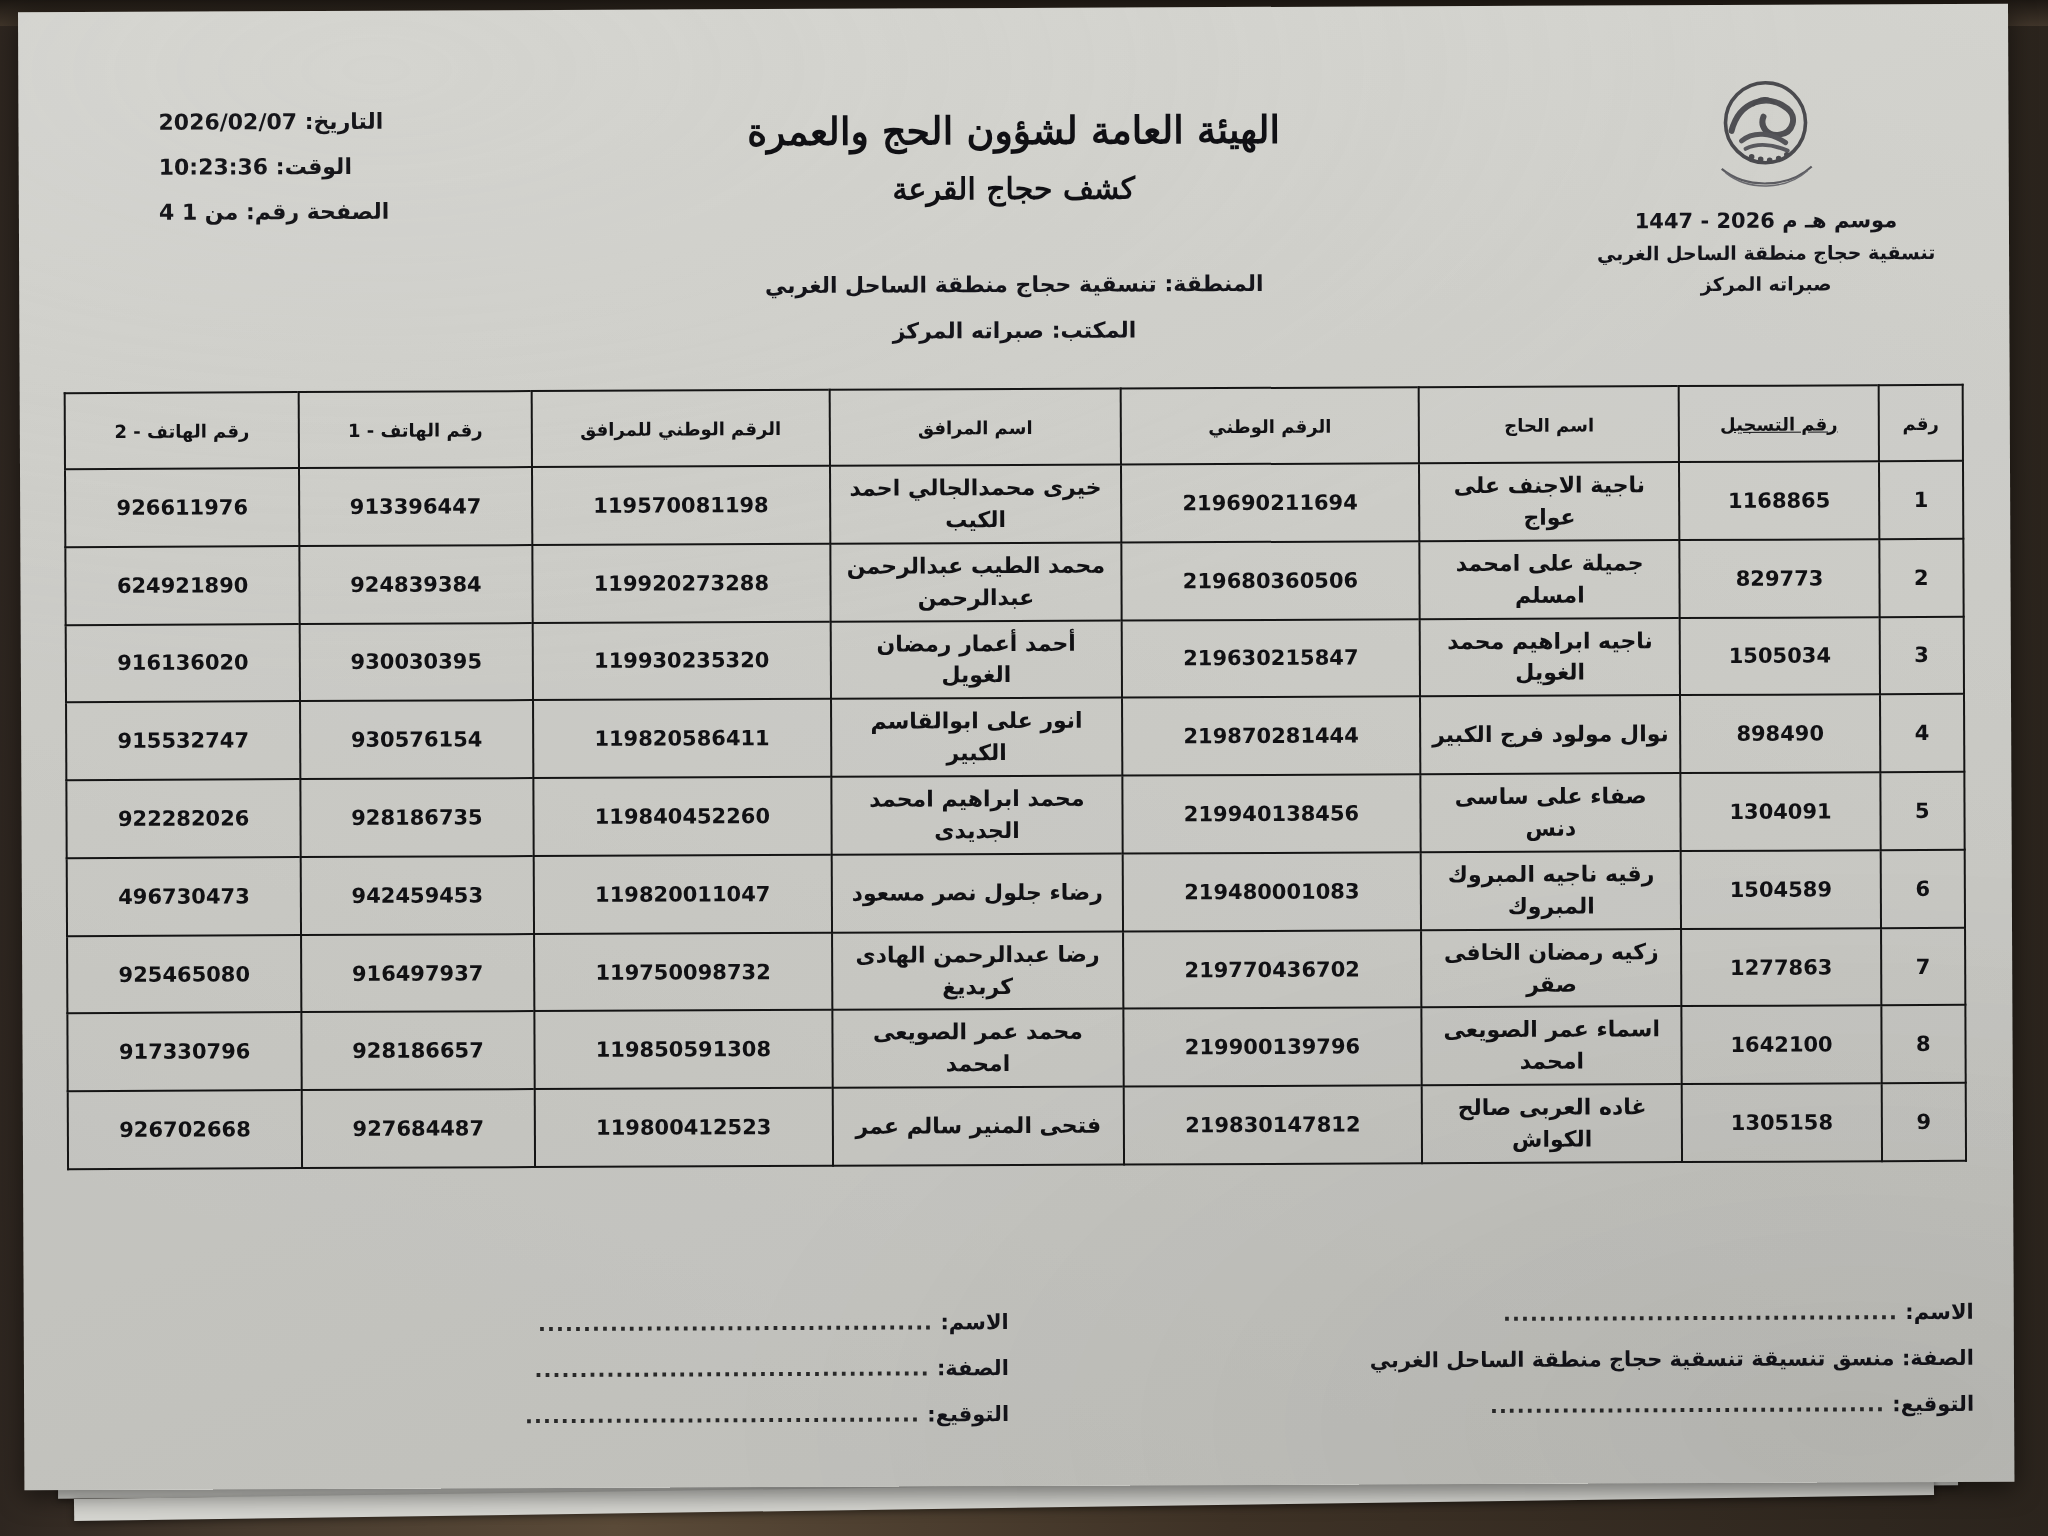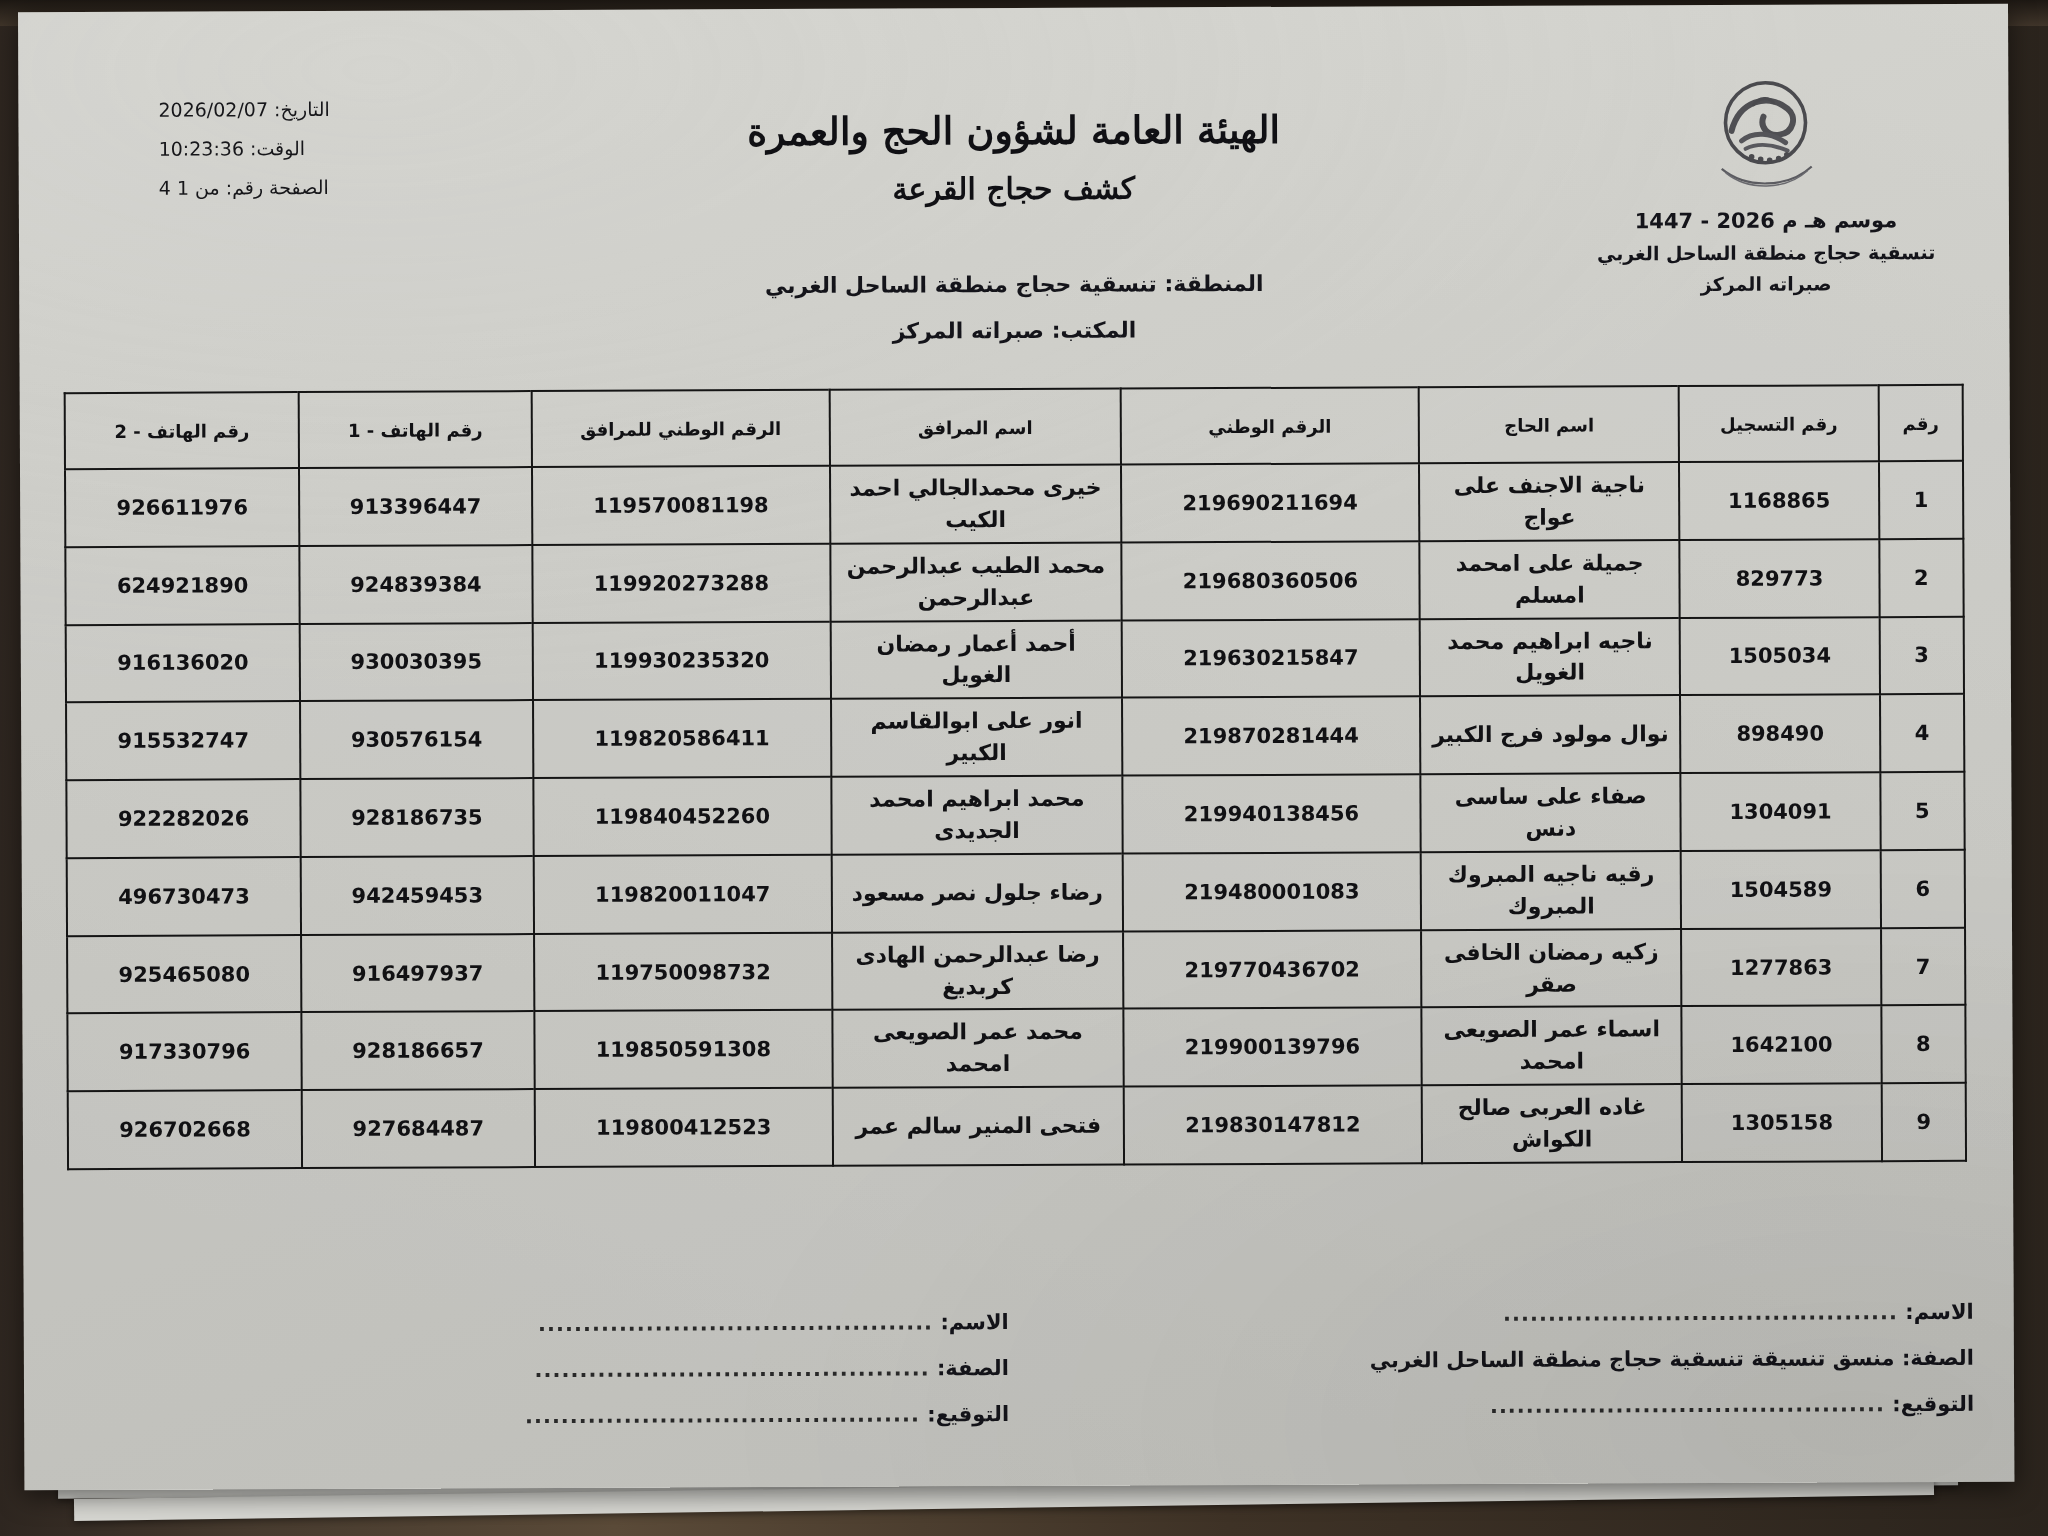--- a/index.html
+++ b/index.html
@@ -45,23 +45,23 @@
       radial-gradient(90% 60% at 92% 96%, rgba(0,0,0,.14), rgba(0,0,0,0) 65%),
       linear-gradient(200deg, rgba(255,255,255,.10), rgba(0,0,0,.10) 85%);
     mix-blend-mode:multiply;
     opacity:.55;
   }
 
   
   #header{position:absolute;left:0;top:0;width:100%;height:370px;}
 
   #meta{
-    position:absolute;right:1590px;top:79px;width:260px;
+    position:absolute;right:1590px;top:88px;width:260px;
     text-align:left;direction:rtl;
-    font-size:19px;font-weight:normal;color:#16161a;line-height:2.05;
+    font-size:22px;font-weight:bold;color:#16161a;line-height:2.05;
   }
   #meta div{white-space:nowrap;}
 
   #titleblock{
     position:absolute;left:0;right:0;top:100px;text-align:center;
   }
   #org-title{
     font-size:38px;font-weight:bold;color:#101014;letter-spacing:.5px;
     font-family:"DejaVu Serif","Liberation Serif",serif;
   }
@@ -102,21 +102,21 @@
     height:62px;
     font-size:18px;font-weight:bold;
   }
   tbody td{
     font-size:21px;font-weight:bold;
     height:62px;
   }
   td.num,td.reg,td.nid,td.ph{font-family:"DejaVu Sans","Liberation Sans",sans-serif;}
   td.name,td.comp{font-size:22px;line-height:1.45;}
   .c-seq{width:72px;}
-  .c-reg{width:196px;}
+  .c-reg{width:196px;text-decoration:underline;}
   .c-haj{width:270px;}
   .c-nid{width:300px;}
   .c-comp{width:300px;}
   .c-cnid{width:300px;}
   .c-ph1{width:230px;}
   .c-ph2{width:232px;}
 
   
   #footer{position:absolute;left:0;right:0;top:1290px;height:170px;}
   .sigblock{position:absolute;direction:rtl;font-size:21px;font-weight:bold;color:#14141a;}

